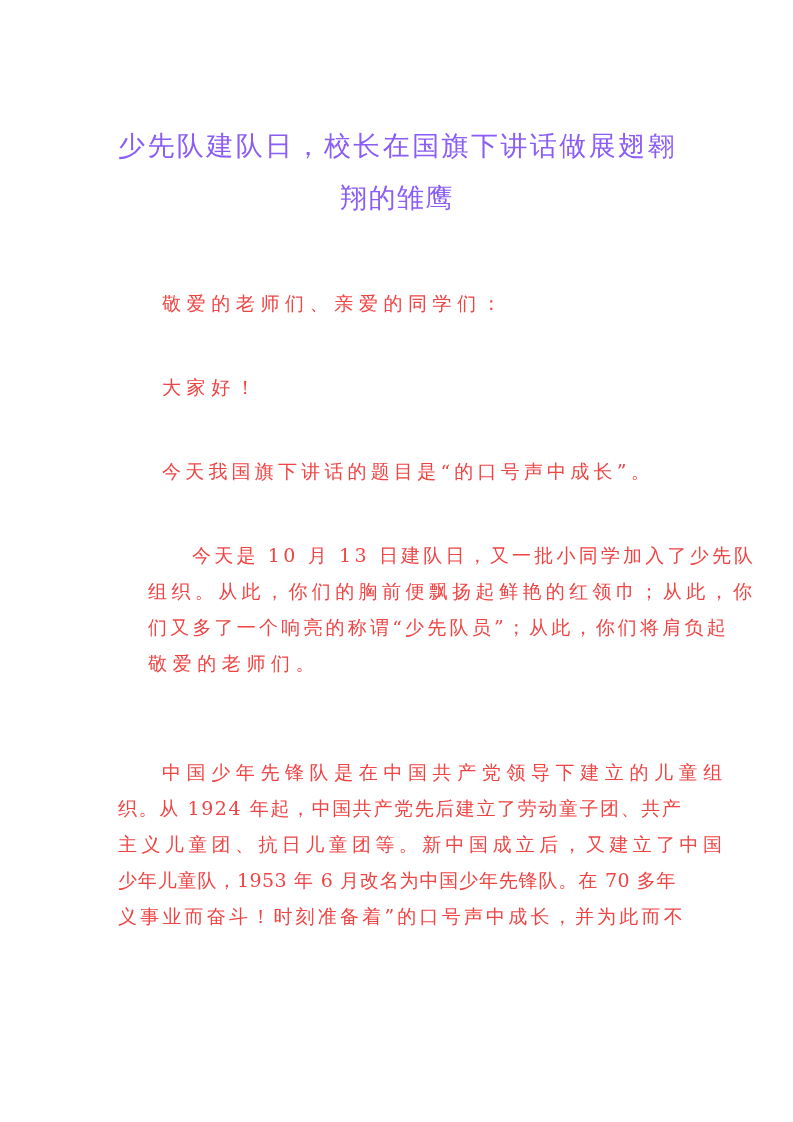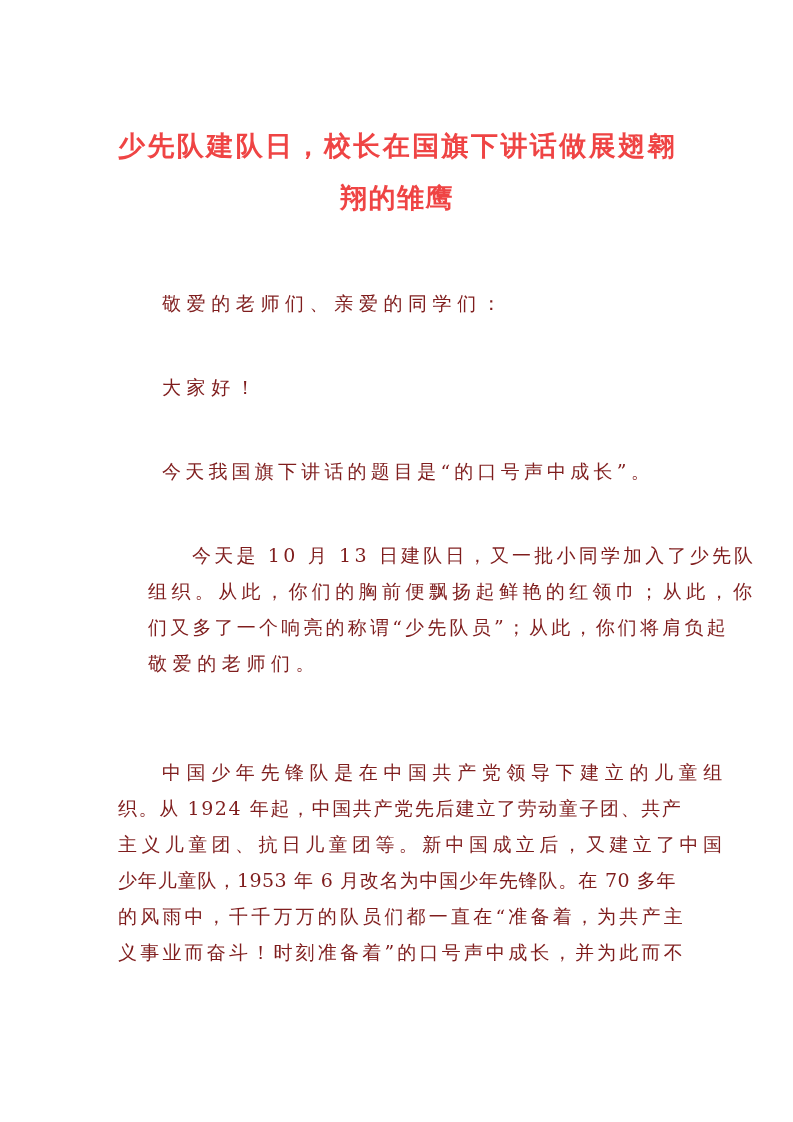--- a/index.html
+++ b/index.html
@@ -21,37 +21,37 @@
       top: 0;
       width: 558px;
     }
     .title {
       position: absolute;
       left: 0;
       width: 558px;
       text-align: center;
       font-size: 27px;
       line-height: 60px;
-      font-weight: bold;
+      font-weight: normal;
       letter-spacing: 1.5px;
-      color: #ef4444;
+      color: #8b5cf6;
       margin: 0;
     }
     .title-line1 { top: 116px; text-align: justify; text-align-last: justify; }
     .title-line2 { top: 168px; }
     .para {
       position: absolute;
       left: 0;
       width: 558px;
       font-size: 19px;
       line-height: 36px;
       letter-spacing: 5.6px;
       margin: 0;
       text-align: justify;
-      color: #7f1d1d;
+      color: #ef4444;
     }
     .para .line {
       display: block;
       height: 36px;
       white-space: nowrap;
       text-align: justify;
       text-align-last: justify;
     }
     .para .line.last {
       text-align-last: left;
@@ -83,17 +83,16 @@
     <span class="line" style="letter-spacing:4.4px;">组织。从此，你们的胸前便飘扬起鲜艳的红领巾；从此，你</span>
     <span class="line" style="letter-spacing:3.2px;">们又多了一个响亮的称谓“少先队员”；从此，你们将肩负起</span>
     <span class="line last">敬爱的老师们。</span>
   </div>
 
   <div class="para" style="top:754px;">
     <span class="line indent" style="letter-spacing:5.6px;">中国少年先锋队是在中国共产党领导下建立的儿童组</span>
     <span class="line" style="letter-spacing:1.6px;">织。从 1924 年起，中国共产党先后建立了劳动童子团、共产</span>
     <span class="line" style="letter-spacing:4.4px;">主义儿童团、抗日儿童团等。新中国成立后，又建立了中国</span>
     <span class="line" style="letter-spacing:0.4px;">少年儿童队，1953 年 6 月改名为中国少年先锋队。在 70 多年</span>
-    <span class="line" style="letter-spacing:3.2px;">的风雨中，千千万万的队员们都一直在“准备着，为共产主</span>
     <span class="line" style="letter-spacing:3.2px;">义事业而奋斗！时刻准备着”的口号声中成长，并为此而不</span>
   </div>
 
 </div>
 
 </body></html>

